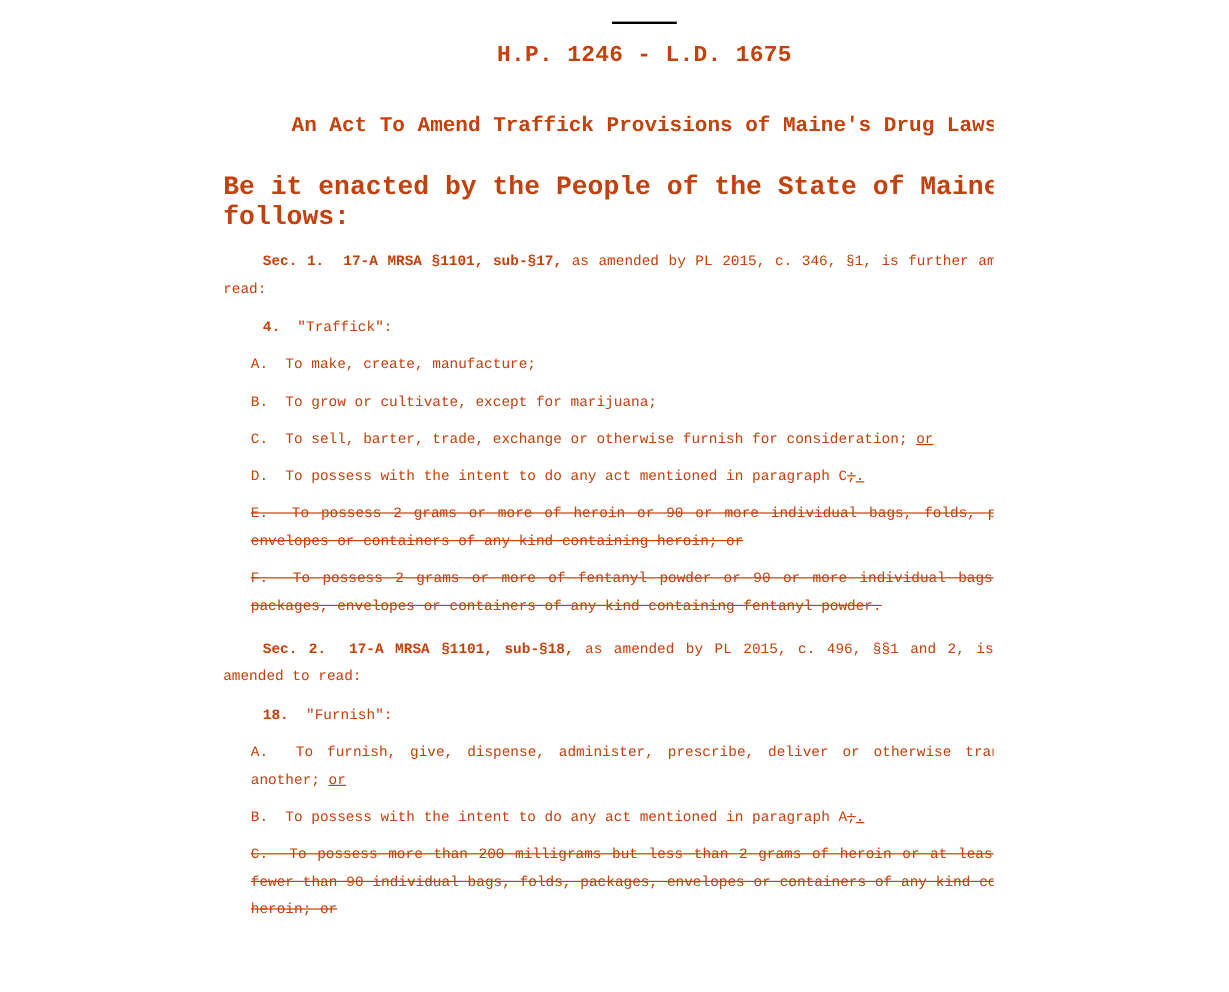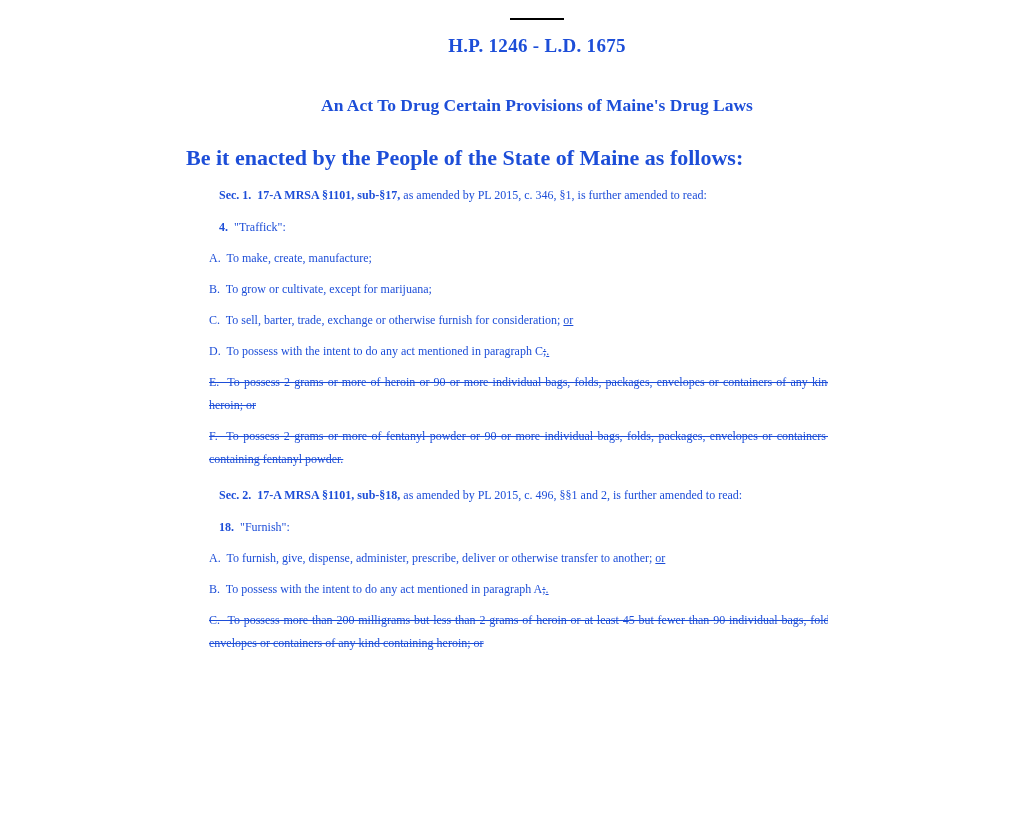--- a/index.html
+++ b/index.html
@@ -1,22 +1,22 @@
 <!DOCTYPE html>
 <html><head>
 <meta charset="utf-8">
 <style>
   html, body { margin: 0; padding: 0; }
   .page {
     position: relative;
     width: 828px;
     height: 827px;
     background: #ffffff;
-    color: #1d4ed8;
-    font-family: Liberation Serif, serif;
+    color: #c2410c;
+    font-family: Liberation Mono, monospace;
     overflow: hidden;
   }
   .doc {
     width: 702px;
     margin-left: 186px;
     padding-top: 10px;
   }
   .rule {
     width: 54px;
     border-top: 2.5px solid #000;
@@ -62,21 +62,21 @@
   .underline { text-decoration: underline; }
   .strike { text-decoration: line-through; }
 </style>
 </head>
 <body>
 
 <div class="page">
   <div class="doc">
     <div class="rule"></div>
     <h1 class="bill-number">H.P. 1246 - L.D. 1675</h1>
-    <h2 class="act-title">An Act To Drug Certain Provisions of Maine's Drug Laws</h2>
+    <h2 class="act-title">An Act To Amend Traffick Provisions of Maine's Drug Laws</h2>
     <p class="enact">Be it enacted by the People of the State of Maine as follows:</p>
     <div id="bill-body">
         <p class="para section"><span class="bold">Sec. 1.&nbsp; 17-A MRSA §1101, sub-§17,</span><span class="plain"> as amended by PL 2015, c. 346, §1, is further amended to read:</span></p>
         <p class="para subsection"><span class="bold">4.</span><span class="plain">&nbsp; "Traffick":</span></p>
         <p class="para item"><span class="plain">A.&nbsp; To make, create, manufacture;</span></p>
         <p class="para item"><span class="plain">B.&nbsp; To grow or cultivate, except for marijuana;</span></p>
         <p class="para item"><span class="plain">C.&nbsp; To sell, barter, trade, exchange or otherwise furnish for consideration; </span><span class="underline">or</span></p>
         <p class="para item"><span class="plain">D.&nbsp; To possess with the intent to do any act mentioned in paragraph C</span><span class="strike">;</span><span class="underline">.</span></p>
         <p class="para item"><span class="strike">E.&nbsp; To possess 2 grams or more of heroin or 90 or more individual bags, folds, packages, envelopes or containers of any kind containing heroin; or</span></p>
         <p class="para item"><span class="strike">F.&nbsp; To possess 2 grams or more of fentanyl powder or 90 or more individual bags, folds, packages, envelopes or containers of any kind containing fentanyl powder.</span></p>

